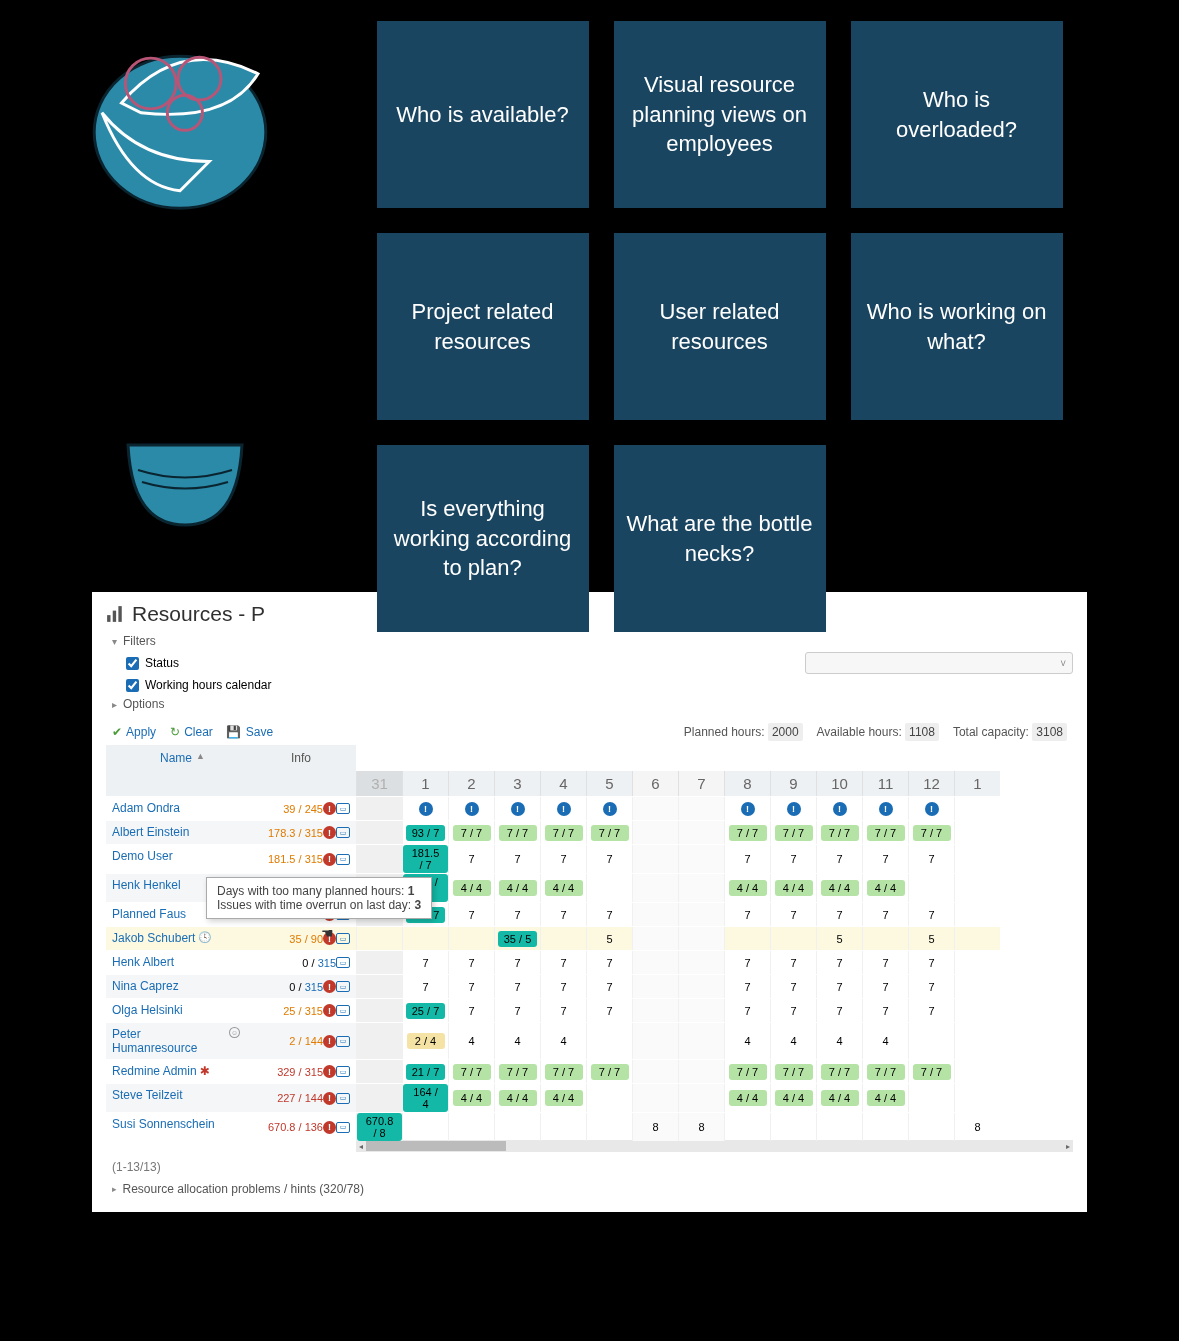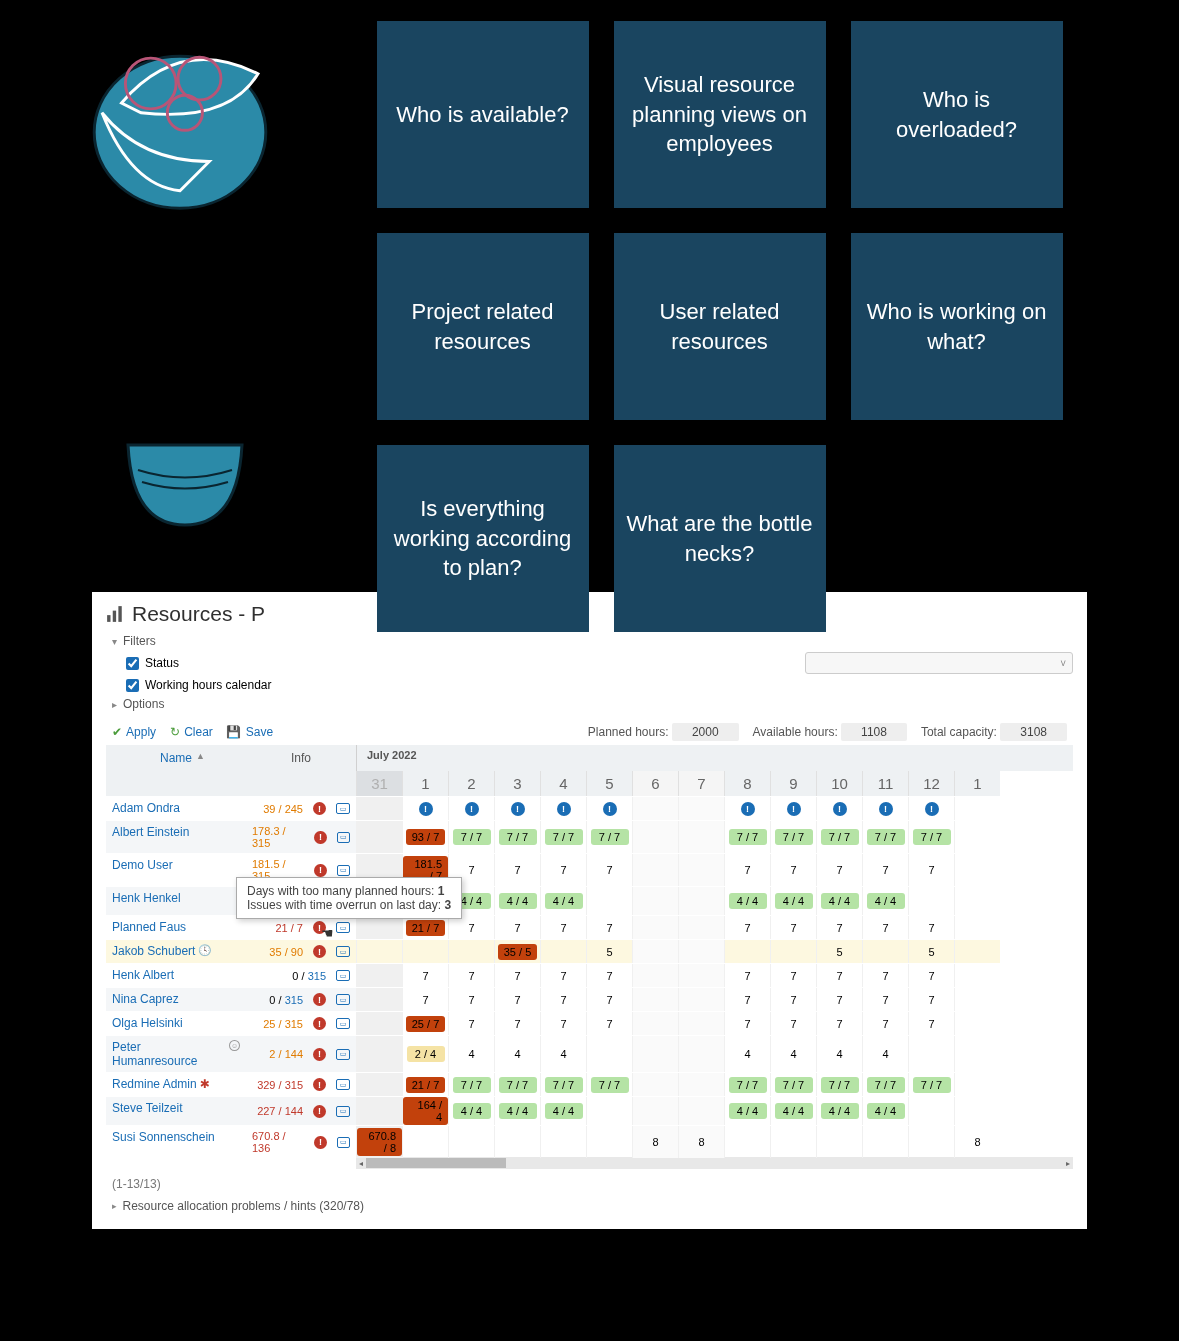--- a/index.html
+++ b/index.html
@@ -13,52 +13,52 @@
 .app-title svg { width: 18px; height: 18px; }
 .filter-row { display: flex; align-items: center; gap: 6px; font-size: 12px; color: #555; margin: 5px 0 4px 6px; }
 .filter-row .chev { font-size: 10px; color: #888; }
 .filter-opt { display: flex; align-items: center; gap: 6px; margin: 4px 0 4px 20px; font-size: 12px; }
 .filter-opt input { accent-color: #1a6db5; }
 .right-select { margin-left: auto; width: 300px; height: 22px; background: #f7f7f7; border: 1px solid #ccc; border-radius: 3px; }
 .bar { display: flex; align-items: center; gap: 14px; margin: 14px 6px 6px 6px; font-size: 12px; }
 .bar .act { display: flex; align-items: center; gap: 4px; color: #1a6db5; cursor: pointer; }
 .bar .spacer { flex: 1; }
 .bar .stat { color: #555; }
-.bar .stat b { background: #eee; padding: 2px 20px; border-radius: 2px; font-weight: 400; color: #444; }
+.bar .stat b { background: #eee; padding: 2px 4px; border-radius: 2px; font-weight: 400; color: #444; }
 .table-wrap { margin-top: 6px; }
 .head-row { display: flex; }
 .name-head { width: 140px; background: #eef1f3; text-align: center; font-size: 12px; padding: 6px 0; color: #1a6db5; position: relative; }
 .name-head .sort { font-size: 9px; color: #888; position: absolute; margin-left: 4px; }
 .info-head { width: 110px; background: #eef1f3; text-align: center; font-size: 12px; padding: 6px 0; color: #555; }
 .month-head { flex: 1; background: #eef1f3; font-size: 11px; padding: 4px 0 4px 10px; font-weight: 700; color: #555; border-left: 1px solid #d0d0d0; }
 .day-head-row { display: flex; }
 .day-head-row .blank { width: 250px; background: #eef1f3; }
 .day { flex: 0 0 46px; text-align: center; font-size: 15px; color: #666; background: #eef1f3; padding: 4px 0; border-left: 1px solid #e0e0e0; }
 .day.grey { background: #dcdfe2; color: #b0b0b0; }
 .day.wknd { background: #f5f5f5; }
 .row { display: flex; align-items: stretch; border-top: 1px solid #fff; min-height: 24px; }
 .row:nth-child(even) .name, .row:nth-child(even) .info { background: #f4f6f8; }
 .row:nth-child(odd) .name, .row:nth-child(odd) .info { background: #fff; }
 .name { width: 140px; padding: 4px 6px; font-size: 12px; color: #1a6db5; display: flex; align-items: flex-start; gap: 3px; }
 .name .adm { color: #c0392b; font-size: 12px; }
 .name .usr { border: 1px solid #999; border-radius: 50%; width: 11px; height: 11px; font-size: 7px; display: inline-flex; align-items: center; justify-content: center; color: #999; }
 .name .clk { font-size: 11px; color: #999; }
-.info { width: 110px; padding: 4px 6px; font-size: 11px; display: flex; align-items: center; justify-content: flex-end; gap: 10px; }
+.info { width: 110px; padding: 4px 6px; font-size: 11px; display: flex; align-items: center; justify-content: flex-end; gap: 0; }
 .info .ratio.orange { color: #e07b00; }
 .info .ratio.red { color: #c0392b; }
 .info .ratio .blue { color: #1a6db5; }
 .info .cir { background: #c0392b; color: #fff; border-radius: 50%; width: 13px; height: 13px; display: inline-flex; align-items: center; justify-content: center; font-size: 9px; font-weight: 700; }
 .info .card-ic { border: 1px solid #1a6db5; border-radius: 2px; width: 14px; height: 11px; display: inline-flex; align-items: center; justify-content: center; color: #1a6db5; font-size: 7px; }
 .cells { flex: 1; display: flex; }
 .cell { flex: 0 0 46px; text-align: center; font-size: 11px; display: flex; align-items: center; justify-content: center; border-left: 1px solid #f0f0f0; }
 .cell.grey { background: #f0f0f0; }
 .cell.wknd { background: #fafafa; }
 .pill { padding: 2px 6px; border-radius: 3px; display: inline-block; min-width: 38px; }
 .pill.green { background: #b5e3a5; }
-.pill.red { background: #c2410c; text-align: right; }
+.pill.red { background: #14b8a6; }
 .pill.yellow { background: #f5e3a5; }
 .dot { background: #1a6db5; color: #fff; border-radius: 50%; width: 14px; height: 14px; font-size: 9px; font-weight: 700; display: inline-flex; align-items: center; justify-content: center; }
 .hl-row .name, .hl-row .info, .hl-row .cells .cell:not(.wknd) { background: #fdf8e0 !important; }
 .tooltip { position: absolute; background: #fff; border: 1px solid #aaa; padding: 6px 10px; font-size: 12px; color: #444; box-shadow: 2px 2px 6px rgba(0,0,0,0.2); z-index: 50; white-space: nowrap; }
 .tooltip b { font-weight: 700; }
 .cursor-ic { position: absolute; font-size: 14px; color: #333; }
 .scroll { background: #e8e8e8; height: 12px; display: flex; align-items: center; margin-top: -1px; }
 .scroll .arr { width: 10px; text-align: center; font-size: 8px; color: #666; }
 .scroll .thumb { background: #bbb; height: 10px; width: 140px; margin-left: 0; }
 .footer { display: flex; align-items: center; justify-content: space-between; font-size: 12px; color: #777; margin: 8px 6px; }
@@ -156,21 +156,20 @@
     <span class="spacer"></span>
     <span class="stat"><span>Planned hours:</span> <b>2000</b></span>
     <span class="stat"><span>Available hours:</span> <b>1108</b></span>
     <span class="stat"><span>Total capacity:</span> <b>3108</b></span>
   </div>
 
   <div class="table-wrap" style="position:relative;">
     <div class="head-row">
       <div class="name-head"><span>Name</span><span class="sort">▲</span></div>
       <div class="info-head"><span>Info</span></div>
-      <div class="month-head"><span>July 2022</span></div>
     </div>
     <div class="day-head-row" id="day-head-row">
       <div class="blank"></div>
     <div class="day grey">31</div>
         <div class="day">1</div>
         <div class="day">2</div>
         <div class="day">3</div>
         <div class="day">4</div>
         <div class="day">5</div>
         <div class="day wknd">6</div>
@@ -628,21 +627,21 @@
           </div>
         </div>
       </div>
     <div class="scroll" style="margin-left:250px;">
       <span class="arr">◂</span>
       <div class="thumb"></div>
       <span style="flex:1;"></span>
       <span class="arr">▸</span>
     </div>
 
-    <div class="tooltip" style="left:130px; top:132px;">
+    <div class="tooltip" style="left:100px; top:132px;">
       <div><span>Days with too many planned hours: </span><b>1</b></div>
       <div><span>Issues with time overrun on last day: </span><b>3</b></div>
     </div>
     <span class="cursor-ic" style="left:215px; top:180px;">☚</span>
   </div>
 
   <div class="footer">
     <span>(1-13/13)</span>
   </div>
   <div class="hints">

